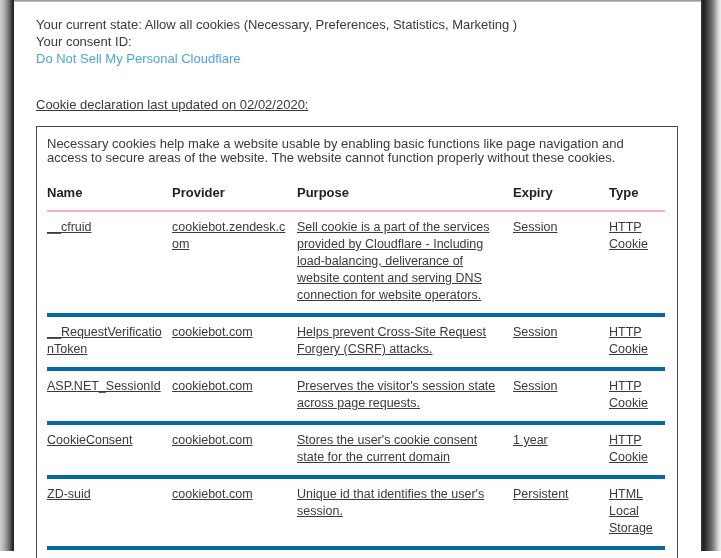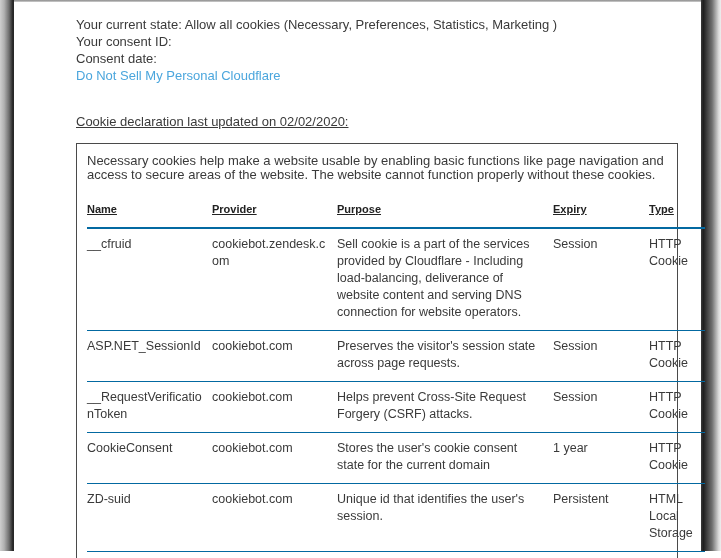--- a/index.html
+++ b/index.html
@@ -24,21 +24,20 @@
   .frame-top {
     position: absolute; top: 0; left: 14px; right: 20px; height: 2px;
     background: linear-gradient(to bottom, #8a8a8a, #d0d0d0);
   }
   .page {
     position: absolute; left: 14px; top: 2px; right: 20px; bottom: 0;
     background: #ffffff;
     padding: 14px 23px 0 22px;
     font-size: 13px;
     line-height: 17px;
-    margin-left: 40px;
   }
   .consent-line { white-space: nowrap; }
   .link {
     color: #4ba6dd;
     text-decoration: none;
     cursor: pointer;
     display: inline-block;
   }
   .updated-line { margin-top: 29px; text-decoration: underline; }
   .cookie-box {
@@ -68,48 +67,47 @@
     color: #3a3a3a;
   }
   table.cookies col.c-name     { width: 125px; }
   table.cookies col.c-provider { width: 125px; }
   table.cookies col.c-purpose  { width: 216px; }
   table.cookies col.c-expiry   { width: 96px; }
   table.cookies col.c-type     { width: 56px; }
   table.cookies th {
     text-align: left;
     font-weight: bold;
-    font-size: 11px;
+    font-size: 13px;
     color: #222222;
     padding: 0 10px 9px 0;
-    border-bottom: 2px solid #0369a1;
+    border-bottom: 2px solid #f9a8d4;
     vertical-align: bottom;
-    text-decoration: underline;
   }
   table.cookies td {
     vertical-align: top;
     padding: 7px 10px 9px 0;
-    border-bottom: 1px solid #0369a1;
+    border-bottom: 4px solid #0369a1;
+    text-decoration: underline;
   }
   table.cookies td.wrap-hard { word-break: break-all; }
   table.cookies th:last-child, table.cookies td:last-child { padding-right: 2px; }
 </style>
 </head>
 <body>
 
 <div class="frame-left"></div>
 <div class="frame-right"></div>
 <div class="frame-top"></div>
 
 <div class="page">
 
   <div>
     <div class="consent-line">Your current state: Allow all cookies (Necessary, Preferences, Statistics, Marketing )</div>
     <div class="consent-line">Your consent ID:</div>
-    <div class="consent-line">Consent date:</div>
     <div class="consent-line"><a class="link">Do Not Sell My Personal Cloudflare</a></div>
   </div>
 
   <div class="updated-line">Cookie declaration last updated on 02/02/2020:</div>
 
   <div class="cookie-box">
     <div class="box-desc">Necessary cookies help make a website usable by enabling basic functions like page navigation and access to secure areas of the website. The website cannot function properly without these cookies.</div>
 
     <table class="cookies">
       <colgroup>
@@ -130,30 +128,30 @@
       </thead>
       <tbody>
         <tr>
           <td class="wrap-hard">__cfruid</td>
           <td class="wrap-hard">cookiebot.zendesk.com</td>
           <td>Sell cookie is a part of the services provided by Cloudflare - Including load-balancing, deliverance of website content and serving DNS connection for website operators.</td>
           <td>Session</td>
           <td>HTTP Cookie</td>
         </tr>
         <tr>
-          <td class="wrap-hard">ASP.NET_SessionId</td>
+          <td class="wrap-hard">__RequestVerificationToken</td>
           <td class="wrap-hard">cookiebot.com</td>
-          <td>Preserves the visitor's session state across page requests.</td>
+          <td>Helps prevent Cross-Site Request Forgery (CSRF) attacks.</td>
           <td>Session</td>
           <td>HTTP Cookie</td>
         </tr>
         <tr>
-          <td class="wrap-hard">__RequestVerificationToken</td>
+          <td class="wrap-hard">ASP.NET_SessionId</td>
           <td class="wrap-hard">cookiebot.com</td>
-          <td>Helps prevent Cross-Site Request Forgery (CSRF) attacks.</td>
+          <td>Preserves the visitor's session state across page requests.</td>
           <td>Session</td>
           <td>HTTP Cookie</td>
         </tr>
         <tr>
           <td class="wrap-hard">CookieConsent</td>
           <td class="wrap-hard">cookiebot.com</td>
           <td>Stores the user's cookie consent state for the current domain</td>
           <td>1 year</td>
           <td>HTTP Cookie</td>
         </tr>

